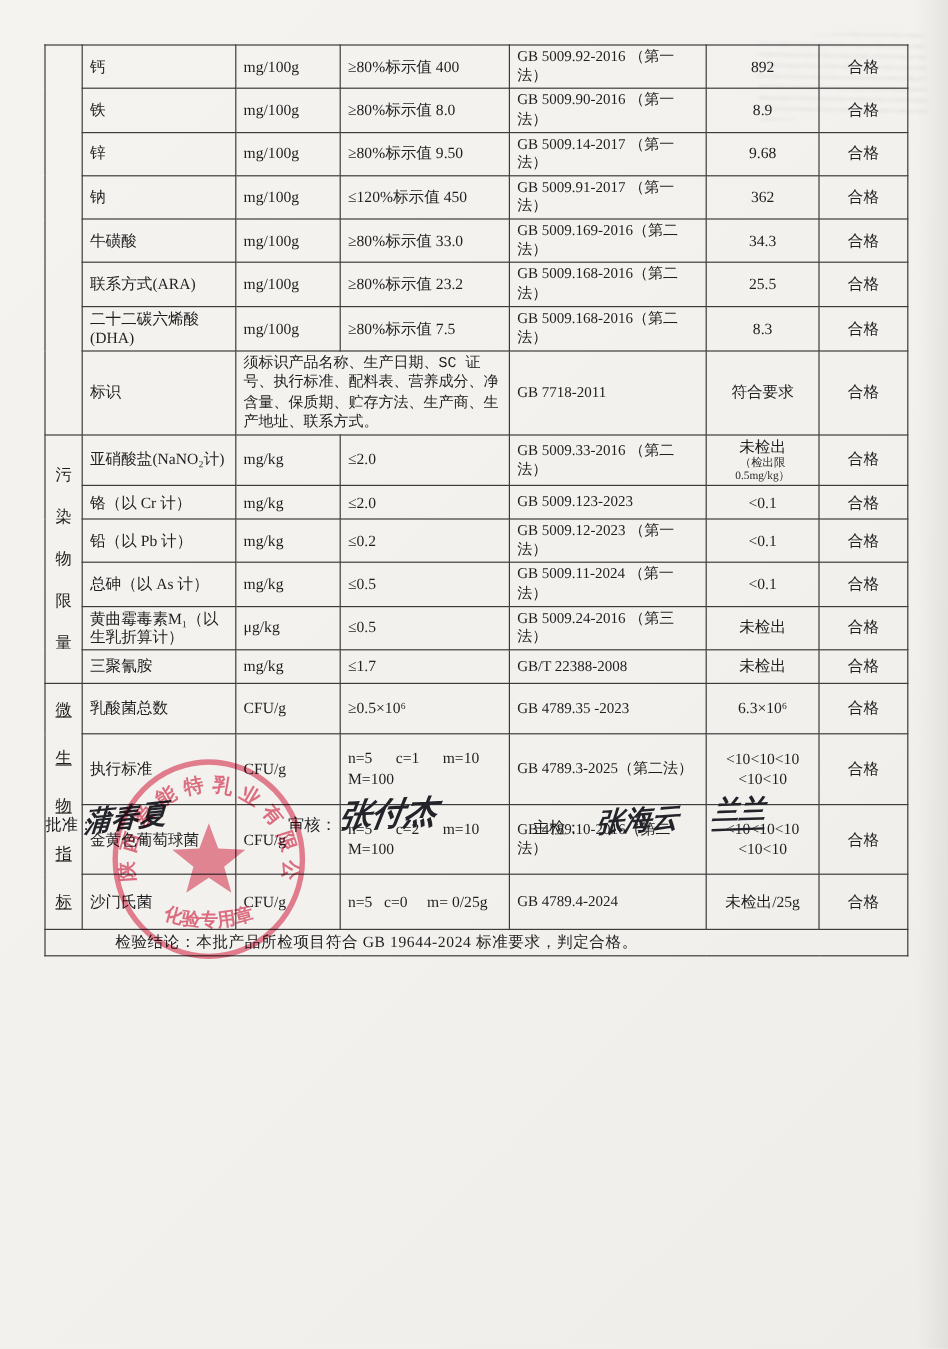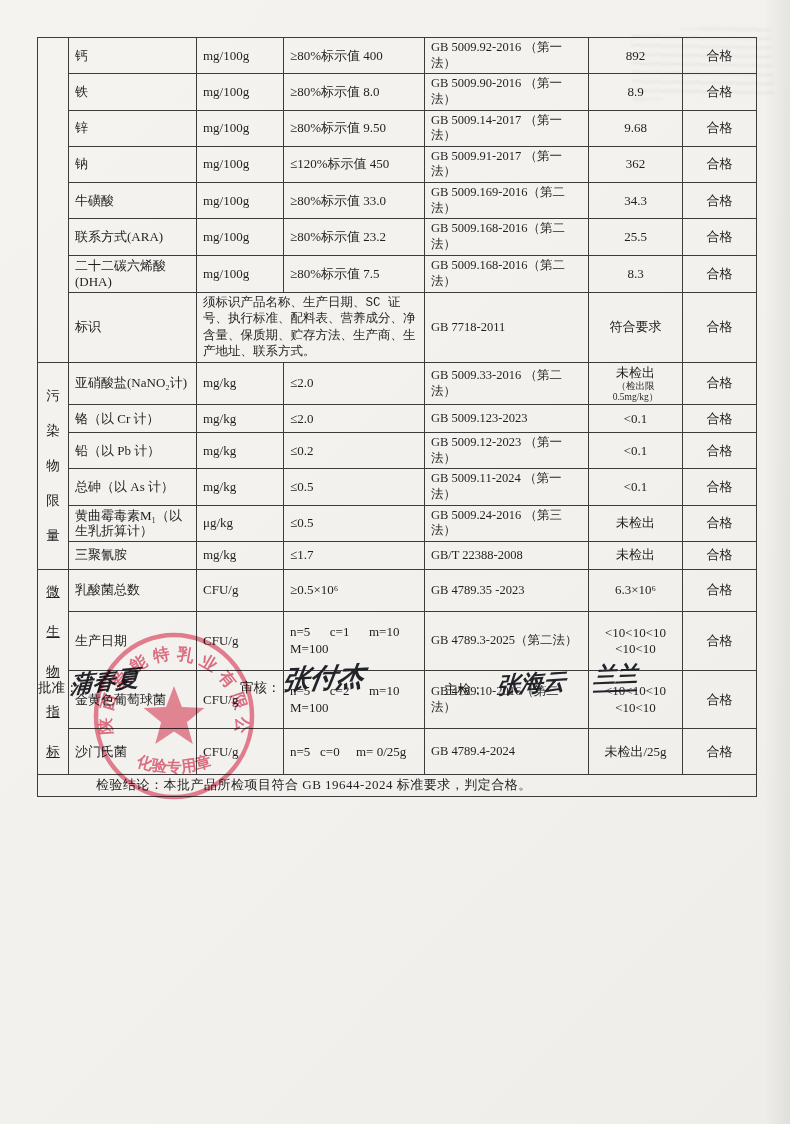--- a/index.html
+++ b/index.html
@@ -238,21 +238,21 @@
         <td class="c-item"><span>乳酸菌总数</span></td>
         <td class="c-unit"><span>CFU/g</span></td>
         <td class="c-std"><span>≥0.5×10⁶</span></td>
         <td class="c-method"><span>GB 4789.35 -2023</span></td>
         <td class="c-res">
             <div class="pre">6.3×10⁶</div>
           </td>
         <td class="c-ok"><span>合格</span></td>
       </tr>
       <tr style="height:36px">
-        <td class="c-item"><span>生产日期</span></td>
+        <td class="c-item"><span>执行标准</span></td>
         <td class="c-unit"><span>CFU/g</span></td>
         <td class="c-std pre" style="line-height:1.3;font-family:Liberation Serif, serif;"><span class="pre">n=5      c=1      m=10
 M=100</span></td>
         <td class="c-method"><span>GB 4789.3-2025（第二法）</span></td>
         <td class="c-res">
             <div class="pre" style="line-height:1.25;">&lt;10&lt;10&lt;10
 &lt;10&lt;10</div>
           </td>
         <td class="c-ok"><span>合格</span></td>
       </tr>

